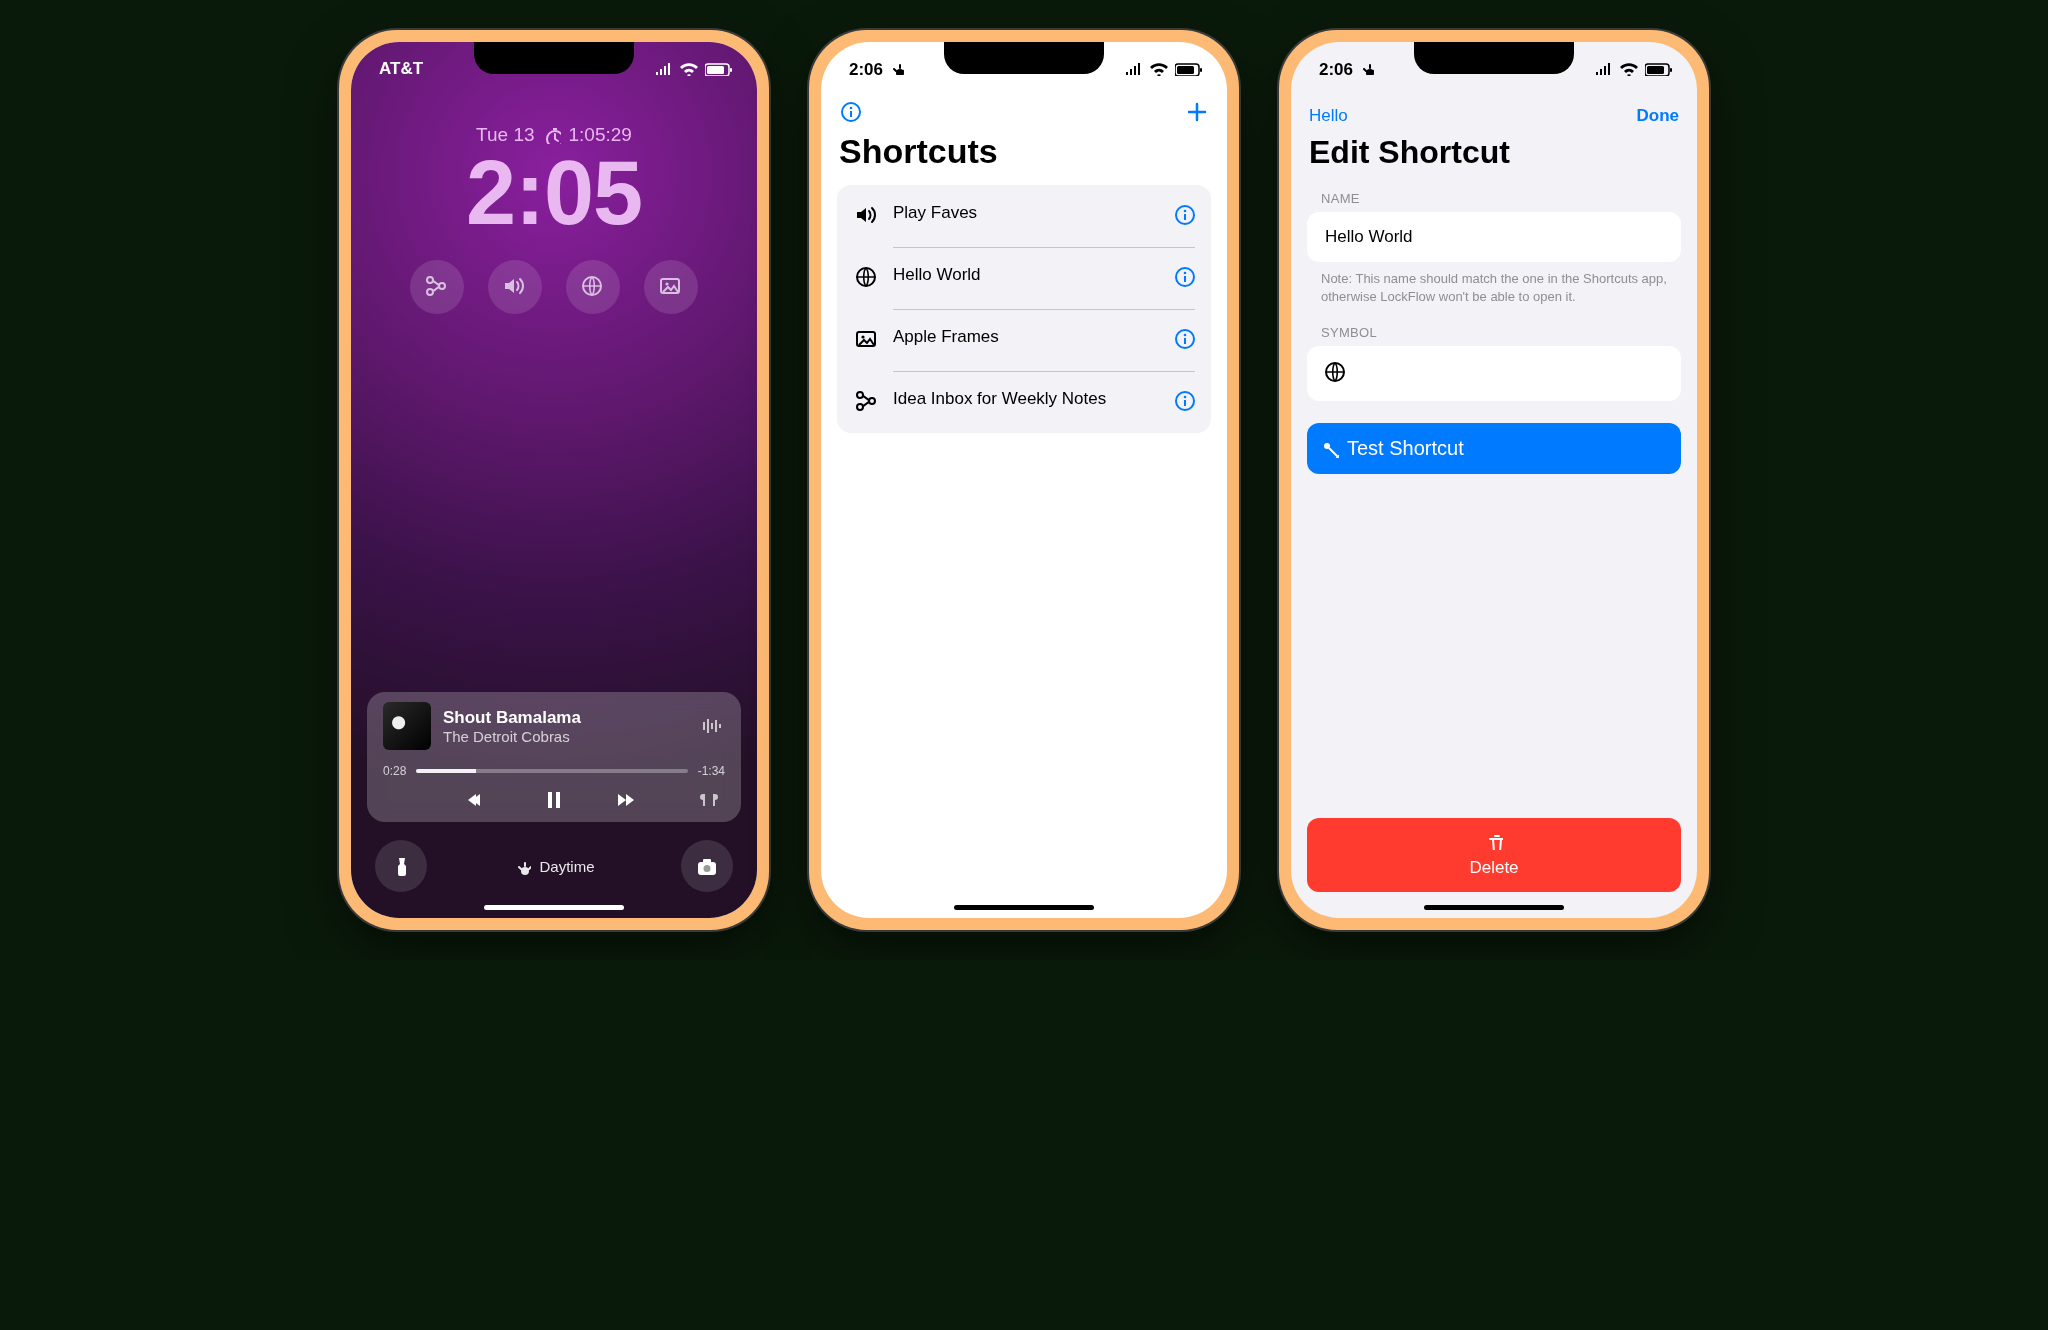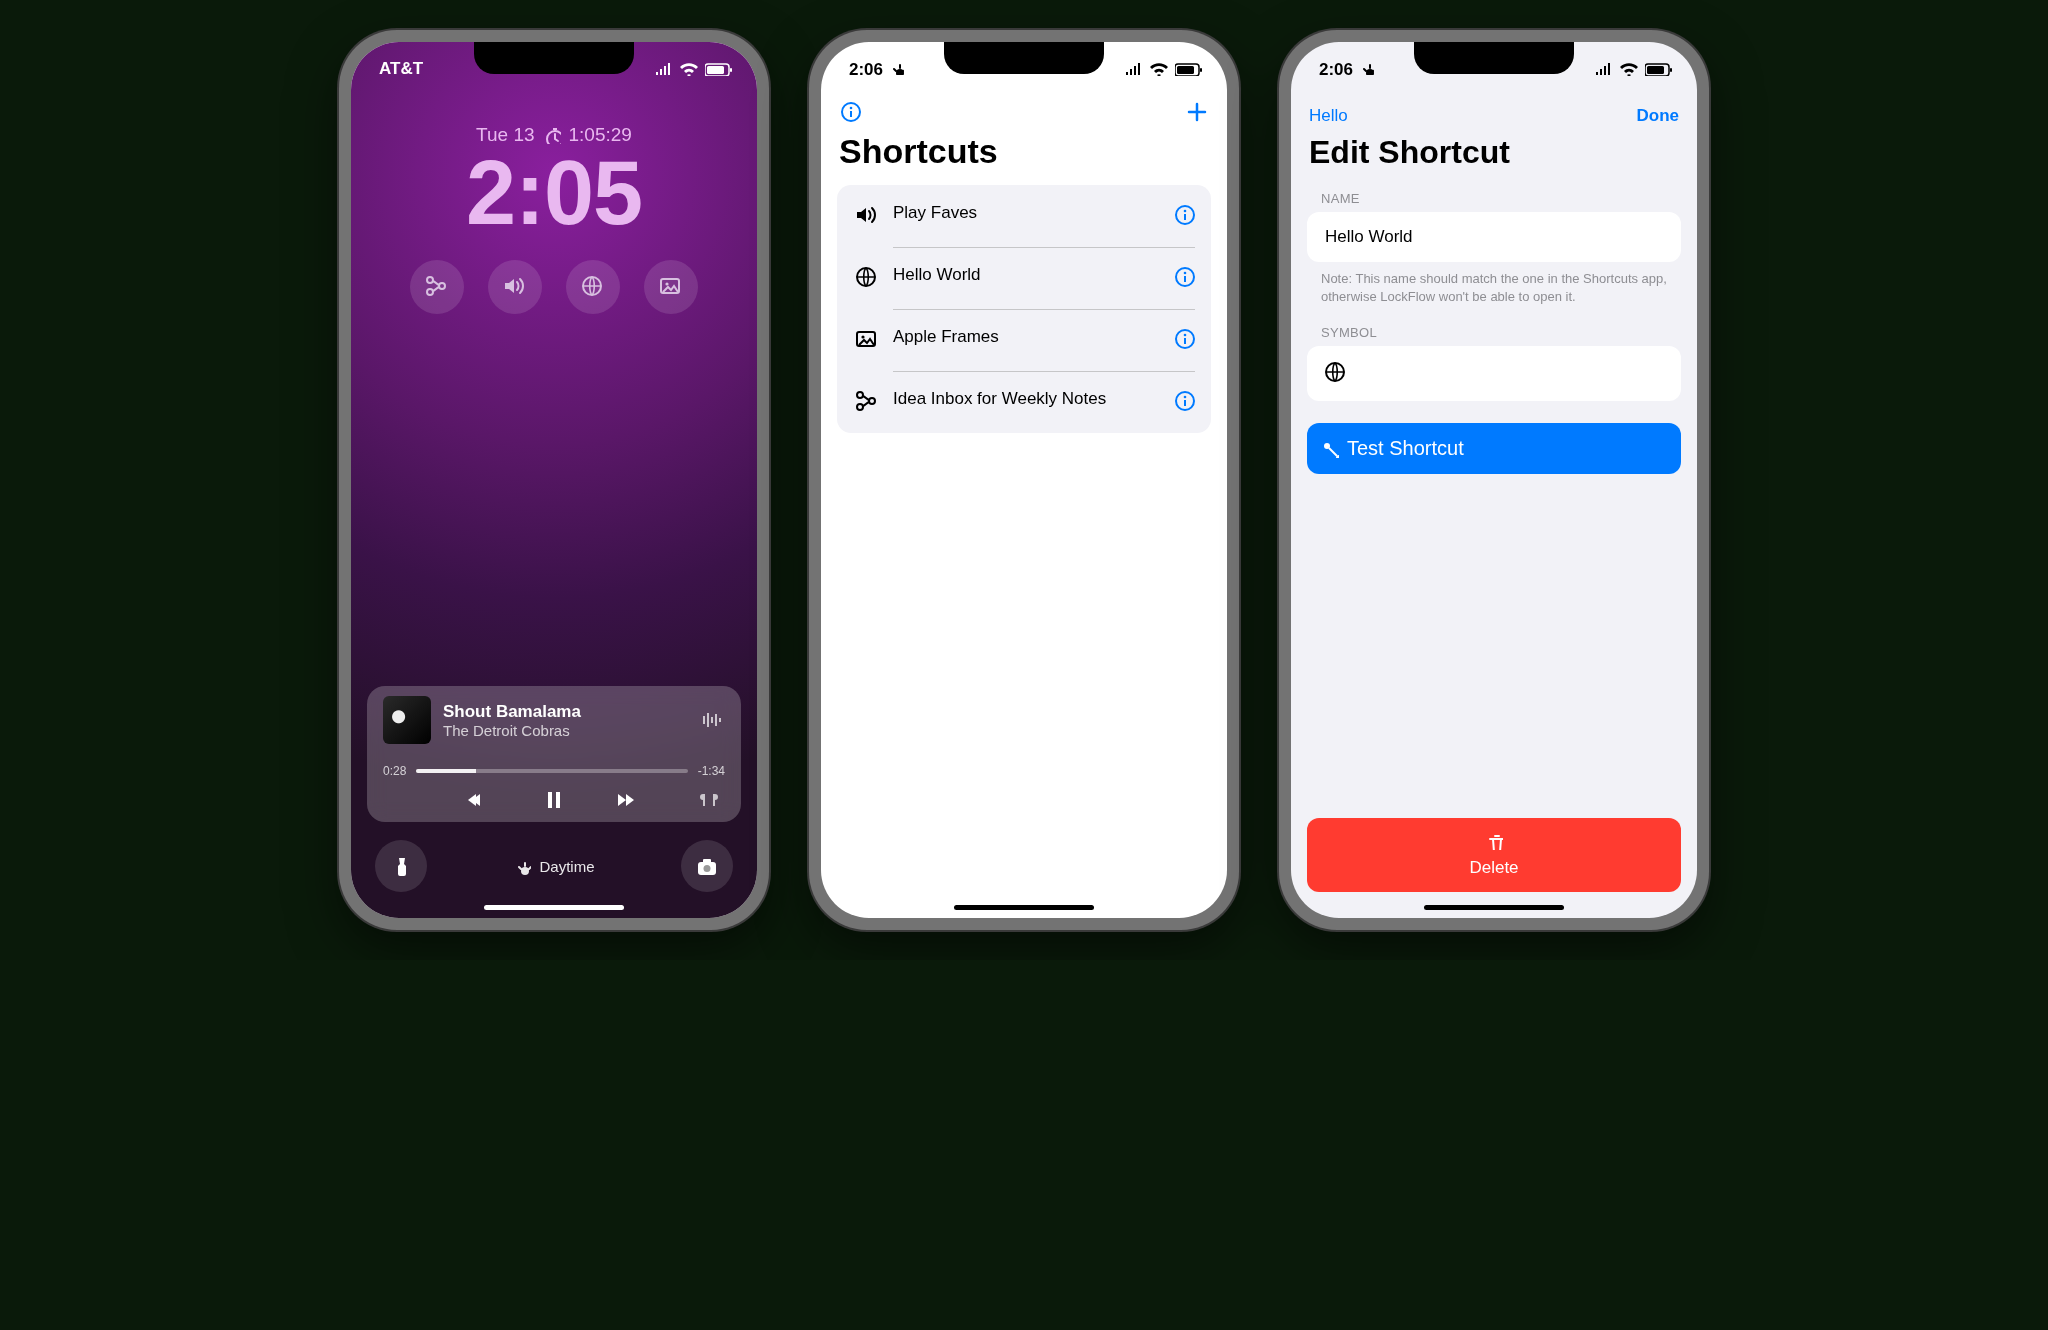--- a/index.html
+++ b/index.html
@@ -15,21 +15,21 @@
     padding: 30px;
     background: #0a1a0a;
     font-family: -apple-system, "SF Pro Text", "Helvetica Neue", Arial, sans-serif;
     display: flex;
     justify-content: center;
     gap: 40px;
   }
   .phone {
     width: 430px;
     height: 900px;
-    background: #737373;
+    background: #fdba74;
     border-radius: 58px;
     padding: 12px;
     box-shadow: 0 0 0 2px #3a3a3a, 0 20px 50px rgba(0,0,0,.5);
     position: relative;
   }
   .screen {
     width: 100%;
     height: 100%;
     border-radius: 48px;
     overflow: hidden;
@@ -131,21 +131,21 @@
     content:""; position:absolute; inset:8px 10px 8px 6px;
     background: radial-gradient(circle at 30% 40%, #eee 0 6px, transparent 7px);
   }
   .np-meta { flex: 1; min-width: 0; }
   .np-title { font-size: 17px; font-weight: 600; }
   .np-artist { font-size: 15px; color: rgba(255,255,255,.75); }
   .np-wave { color: rgba(255,255,255,.7); }
   .np-progress {
     display: flex; align-items: center; gap: 10px;
     font-size: 12px; color: rgba(255,255,255,.75);
-    margin-top: 20px;
+    margin-top: 14px;
   }
   .np-bar {
     flex: 1; height: 4px; border-radius: 2px;
     background: rgba(255,255,255,.3);
     position: relative; overflow: hidden;
   }
   .np-bar::before {
     content:""; position:absolute; left:0; top:0; bottom:0;
     width: 22%; background: rgba(255,255,255,.9);
   }

